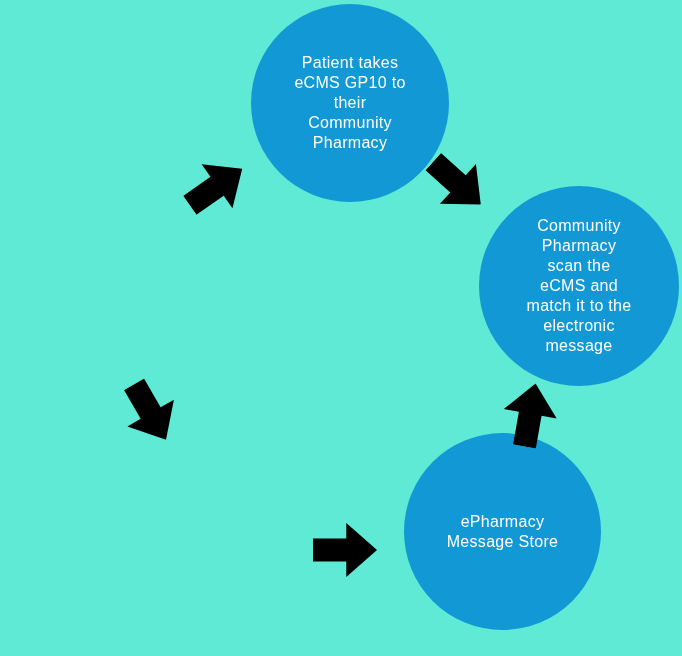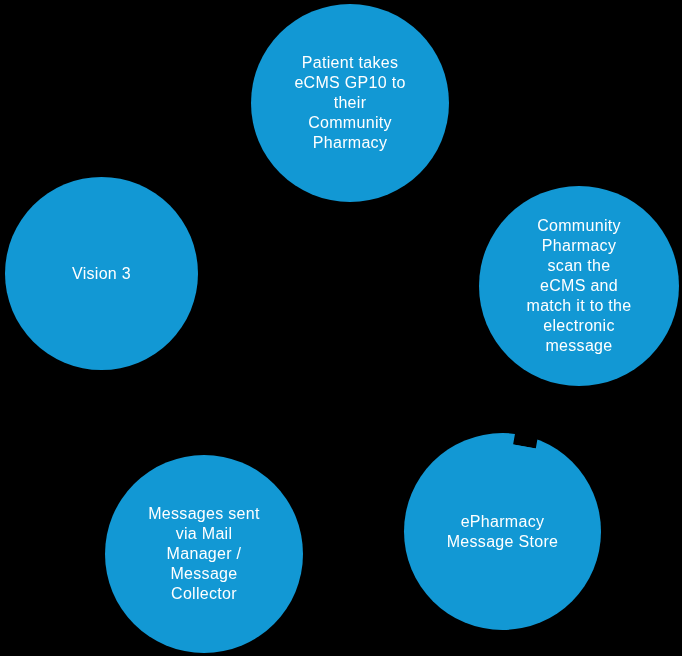--- a/index.html
+++ b/index.html
@@ -5,21 +5,21 @@
   html, body {
     margin: 0;
     padding: 0;
     background: #ffffff;
     font-family: "Liberation Sans", "DejaVu Sans", sans-serif;
   }
   .canvas {
     position: relative;
     width: 682px;
     height: 656px;
-    background: #000000;
+    background: #5eead4;
     overflow: hidden;
   }
   .node {
     position: absolute;
     border-radius: 50%;
     background: #1298d4;
     display: flex;
     align-items: center;
     justify-content: center;
     text-align: center;
@@ -67,31 +67,21 @@
   <div class="node node-community">
     <span class="label">Community
 Pharmacy
 scan the
 eCMS and
 match it to the
 electronic
 message</span>
   </div>
 
-  <div class="node node-vision">
-    <span class="label">Vision 3</span>
-  </div>
 
-  <div class="node node-messages">
-    <span class="label">Messages sent
-via Mail
-Manager /
-Message
-Collector</span>
-  </div>
 
   <div class="node node-epharmacy">
     <span class="label">ePharmacy
 Message Store</span>
   </div>
 
   <div class="arrow arrow-1">
     <svg viewBox="0 0 100 84" xmlns="http://www.w3.org/2000/svg">
       <polygon points="0,24 52,24 52,0 100,42 52,84 52,60 0,60" fill="#000000"></polygon>
     </svg>

